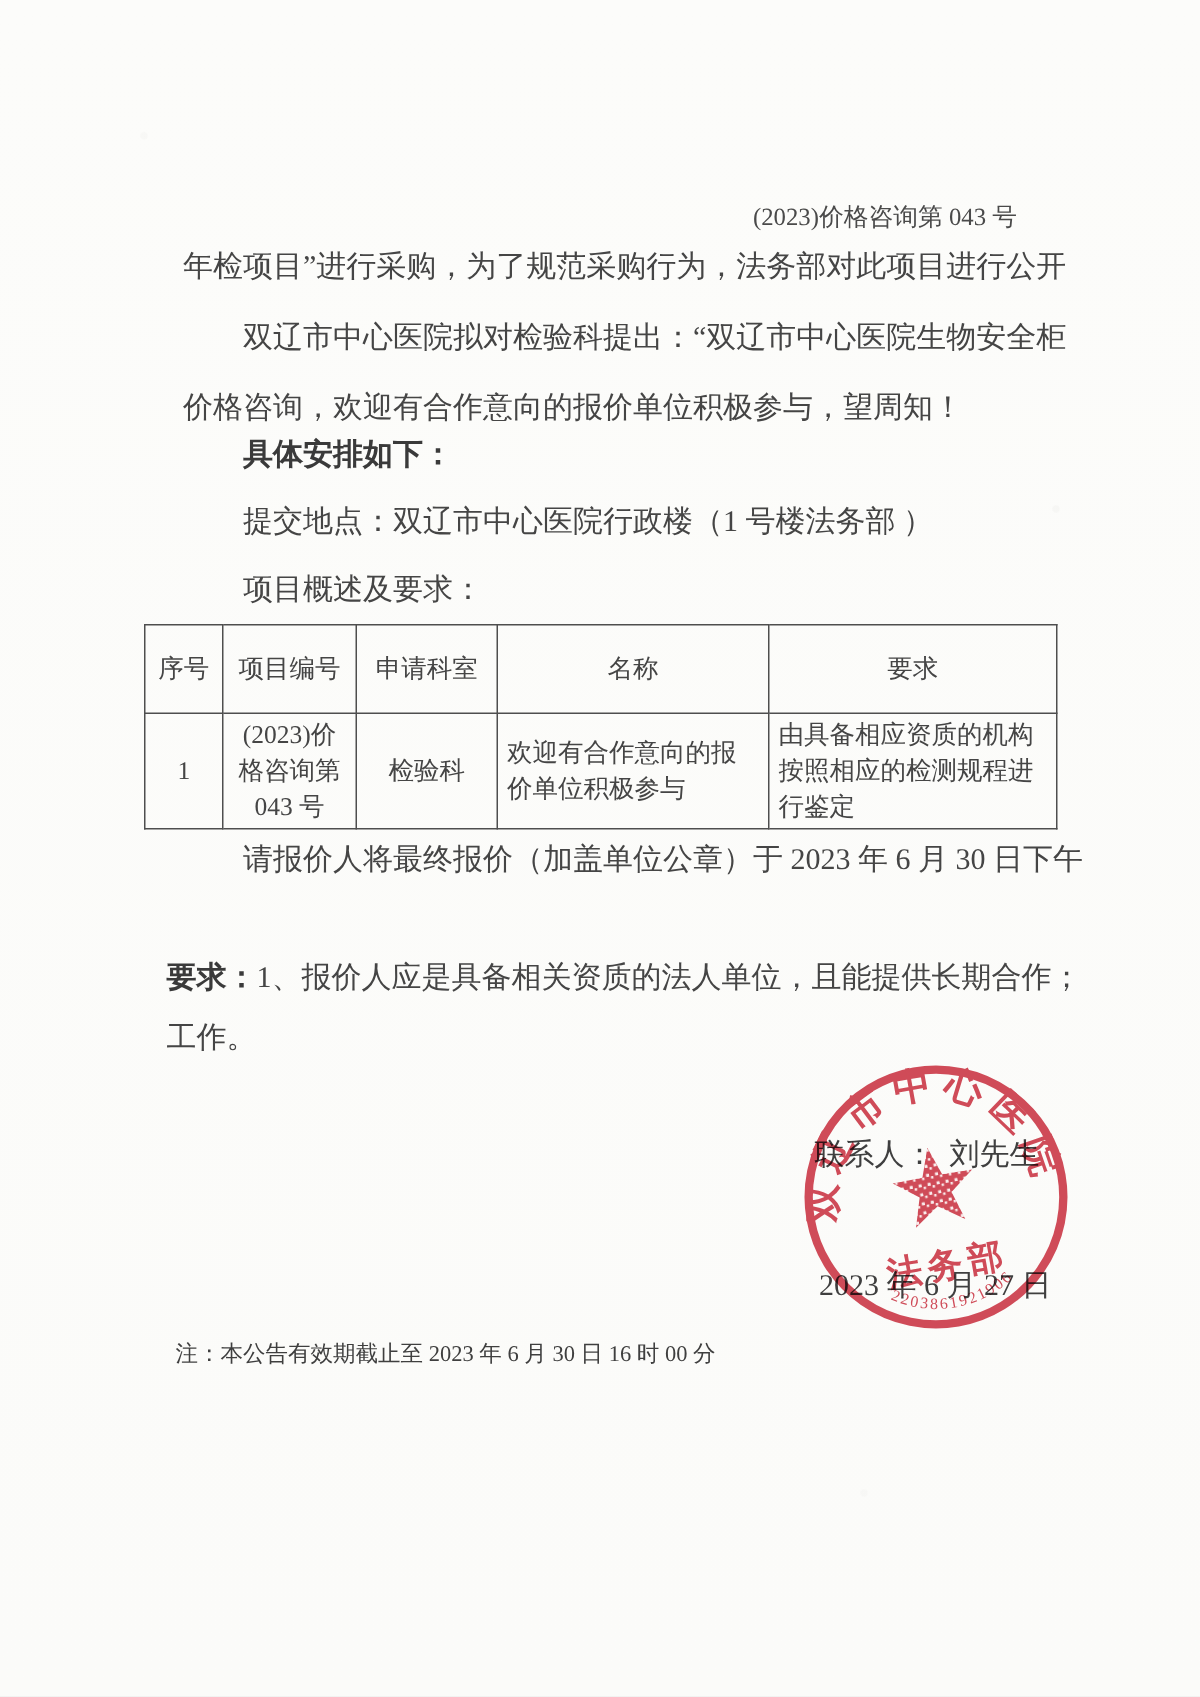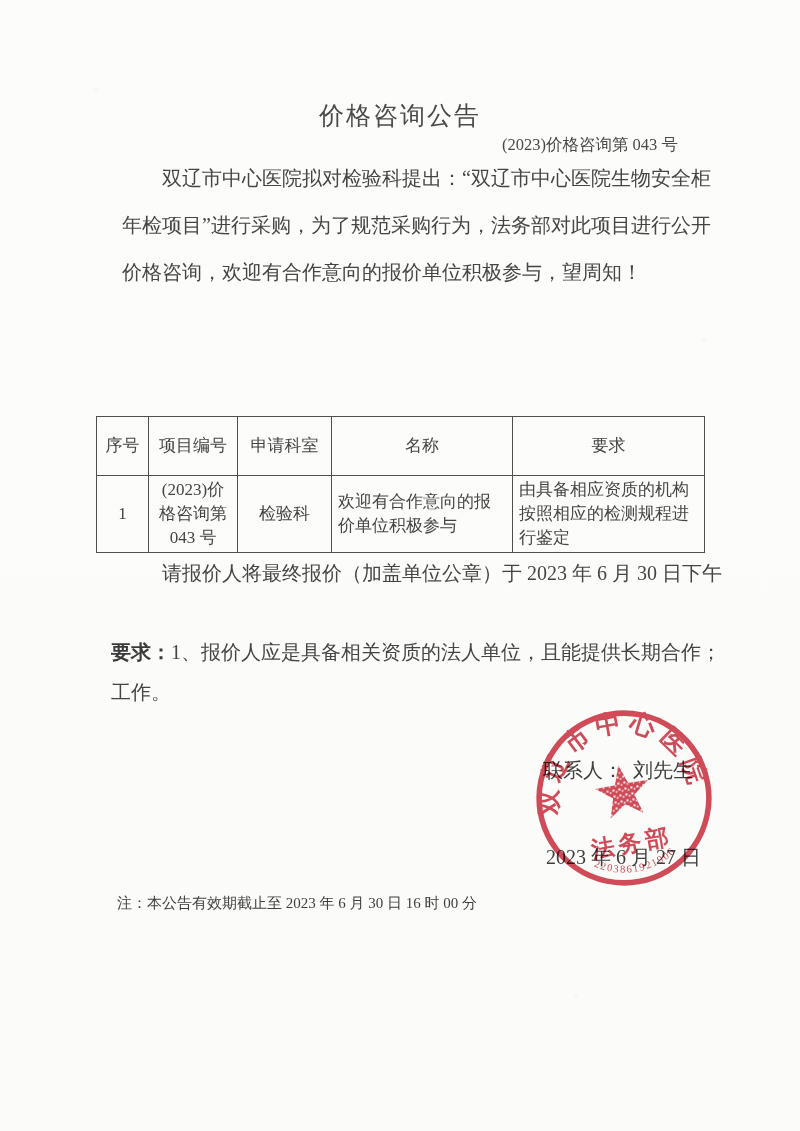--- a/index.html
+++ b/index.html
@@ -54,30 +54,34 @@
   .seal{
     top:702px;left:528px;width:192px;height:192px;
     mix-blend-mode:multiply;opacity:.92;
   }
 </style>
 </head>
 <body>
 
 <div class="scan">
 
-  <div class="abs page-title">价格咨询公告</div>
 
   <div class="abs doc-number">(2023)价格咨询第 043 号</div>
 
   <div class="abs intro body-text">
+    <div class="ln">年检项目”进行采购，为了规范采购行为，法务部对此项目进行公开</div>
     <div class="ln indent">双辽市中心医院拟对检验科提出：“双辽市中心医院生物安全柜</div>
-    <div class="ln">年检项目”进行采购，为了规范采购行为，法务部对此项目进行公开</div>
     <div class="ln">价格咨询，欢迎有合作意向的报价单位积极参与，望周知！</div>
   </div>
 
+  <div class="abs arrange body-text">
+    <div class="ln indent bold">具体安排如下：</div>
+    <div class="ln indent">提交地点：双辽市中心医院行政楼（1 号楼法务部 ）</div>
+    <div class="ln indent">项目概述及要求：</div>
+  </div>
 
   <table class="ptable">
     <colgroup>
       <col style="width:52px">
         <col style="width:89px">
         <col style="width:94px">
         <col style="width:181px">
         <col style="width:192px">
     </colgroup>
     <thead>

